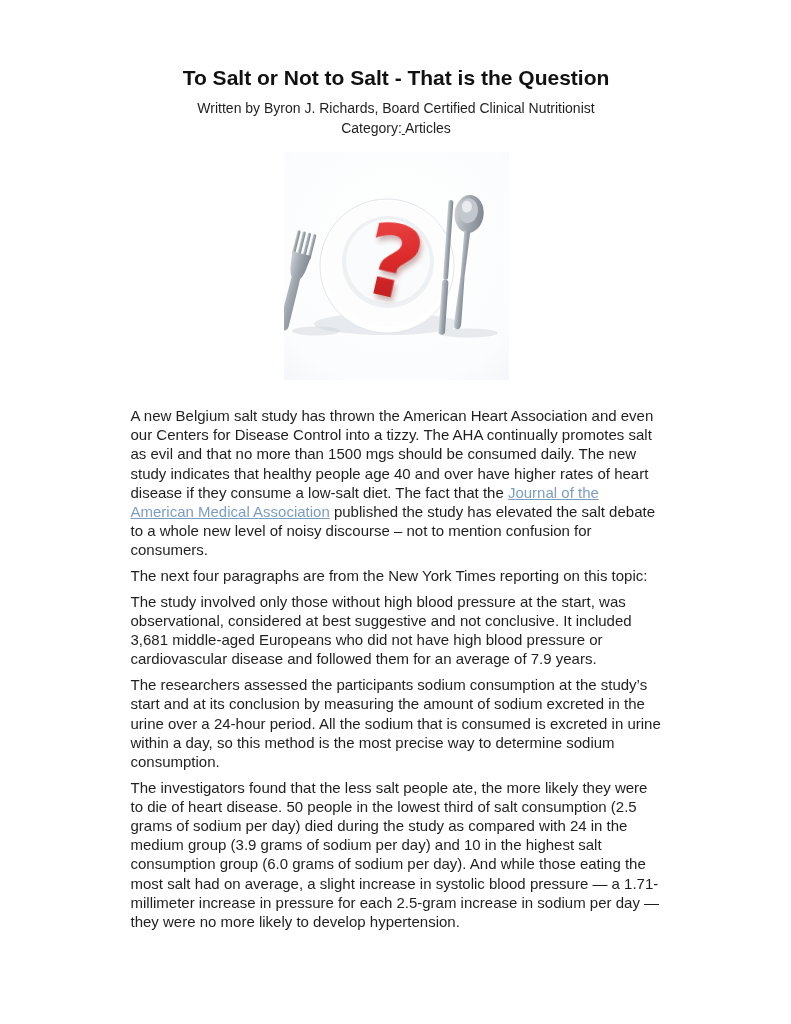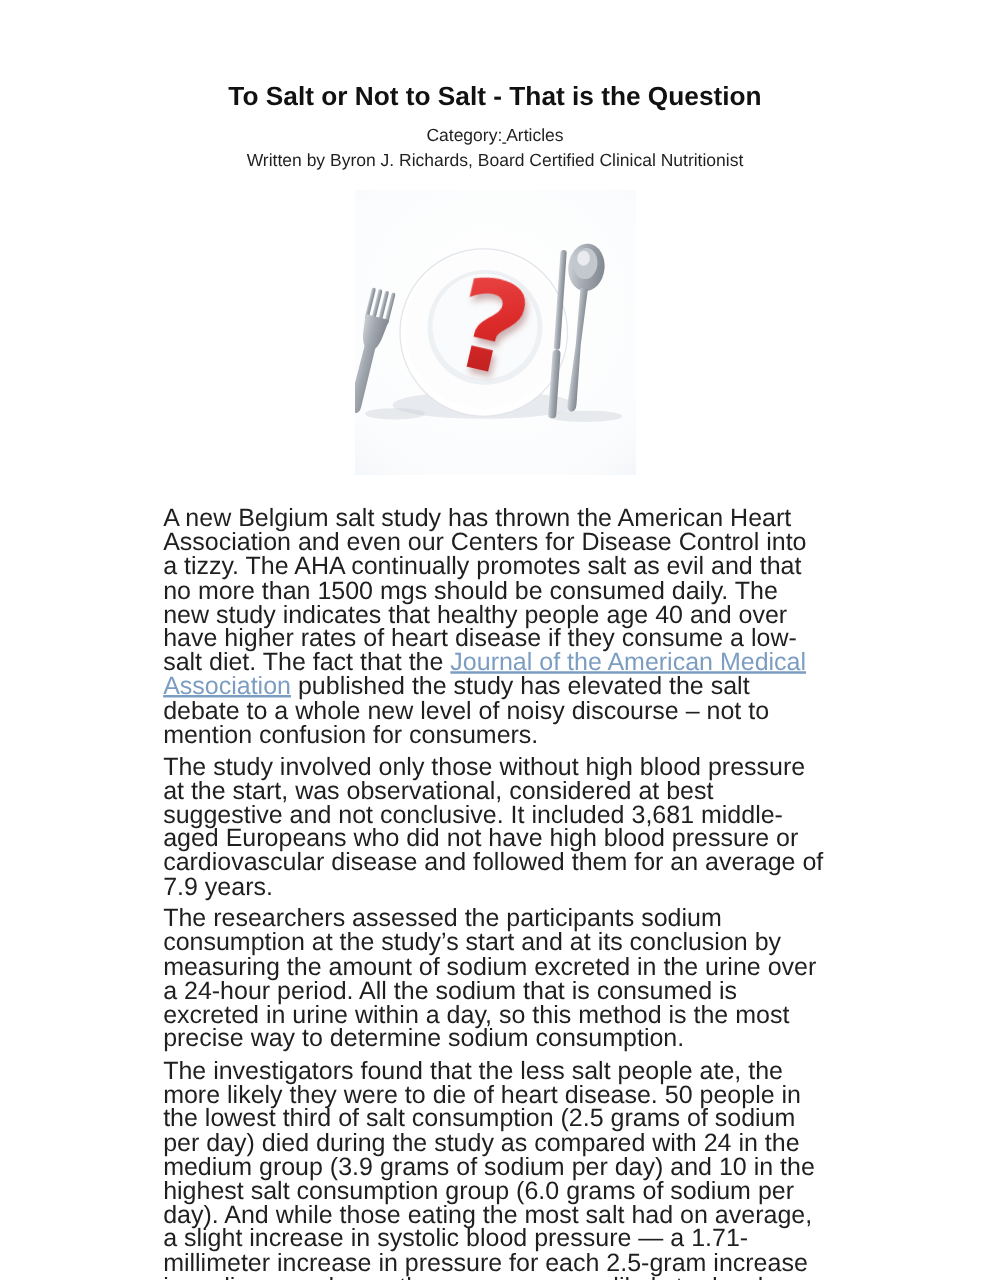--- a/index.html
+++ b/index.html
@@ -13,33 +13,33 @@
   }
   .meta{
     text-align:center;font-size:14px;line-height:19.5px;color:#1f1f1f;
   }
   .usep{text-decoration:underline;white-space:pre;}
   .figure-wrap{
     display:flex;justify-content:center;margin:14px 0 26px 0;
   }
   .figure-wrap svg{display:block;}
   .body p{
-    font-size:20px;line-height:19.2px;margin:0 0 6.5px 0;text-align:left;
+    font-size:15px;line-height:19.2px;margin:0 0 6.5px 0;text-align:left;
   }
   a.jama-link{color:#7c9dc2;text-decoration:underline;cursor:pointer;}
 </style>
 </head>
 <body>
 
 <div class="page">
 
   <h1 class="title">To Salt or Not to Salt - That is the Question</h1>
 
+  <div class="meta">Written by Byron J. Richards, Board Certified Clinical Nutritionist</div>
   <div class="meta"><span>Category:</span><span class="usep"> </span><span>Articles</span></div>
-  <div class="meta">Written by Byron J. Richards, Board Certified Clinical Nutritionist</div>
 
   <div class="figure-wrap">
     <svg width="225" height="228" viewBox="0 0 225 228" role="img">
       <defs>
         <radialGradient id="bgGrad" cx="50%" cy="42%" r="78%">
           <stop offset="0%" stop-color="#ffffff"></stop>
           <stop offset="78%" stop-color="#fbfcfd"></stop>
           <stop offset="100%" stop-color="#f3f6f9"></stop>
         </radialGradient>
         <linearGradient id="metal" x1="0" y1="0" x2="1" y2="0">
@@ -86,18 +86,19 @@
         <ellipse cx="0" cy="18" rx="14.5" ry="19" fill="url(#metal)"></ellipse>
         <ellipse cx="-1" cy="15" rx="9.5" ry="12.5" fill="#c3c8cf"></ellipse>
         <ellipse cx="-3" cy="11" rx="5" ry="6" fill="#e9ebee"></ellipse>
         <path d="M-3,35 L3,35 L2,80 L3.6,128 Q3.6,134 0,134 Q-3.6,134 -3.6,128 L-2,80 Z" fill="url(#metal)"></path>
       </g>
     </svg>
   </div>
 
   <div class="body">
     <p><span>A new Belgium salt study has thrown the American Heart Association and even our Centers for Disease Control into a tizzy. The AHA continually promotes salt as evil and that no more than 1500 mgs should be consumed daily. The new study indicates that healthy people age 40 and over have higher rates of heart disease if they consume a low-salt diet. The fact that the </span><a class="jama-link">Journal of the American Medical Association</a><span> published the study has elevated the salt debate to a whole new level of noisy discourse – not to mention confusion for consumers.</span></p>
+    <p>The next four paragraphs are from the New York Times reporting on this topic:</p>
     <p>The study involved only those without high blood pressure at the start, was observational, considered at best suggestive and not conclusive. It included 3,681 middle-aged Europeans who did not have high blood pressure or cardiovascular disease and followed them for an average of 7.9 years.</p>
     <p>The researchers assessed the participants sodium consumption at the study’s start and at its conclusion by measuring the amount of sodium excreted in the urine over a 24-hour period. All the sodium that is consumed is excreted in urine within a day, so this method is the most precise way to determine sodium consumption.</p>
     <p>The investigators found that the less salt people ate, the more likely they were to die of heart disease. 50 people in the lowest third of salt consumption (2.5 grams of sodium per day) died during the study as compared with 24 in the medium group (3.9 grams of sodium per day) and 10 in the highest salt consumption group (6.0 grams of sodium per day).  And while those eating the most salt had on average, a slight increase in systolic blood pressure — a 1.71-millimeter increase in pressure for each 2.5-gram increase in sodium per day — they were no more likely to develop hypertension.</p>
   </div>
 
 </div>
 
 </body></html>

